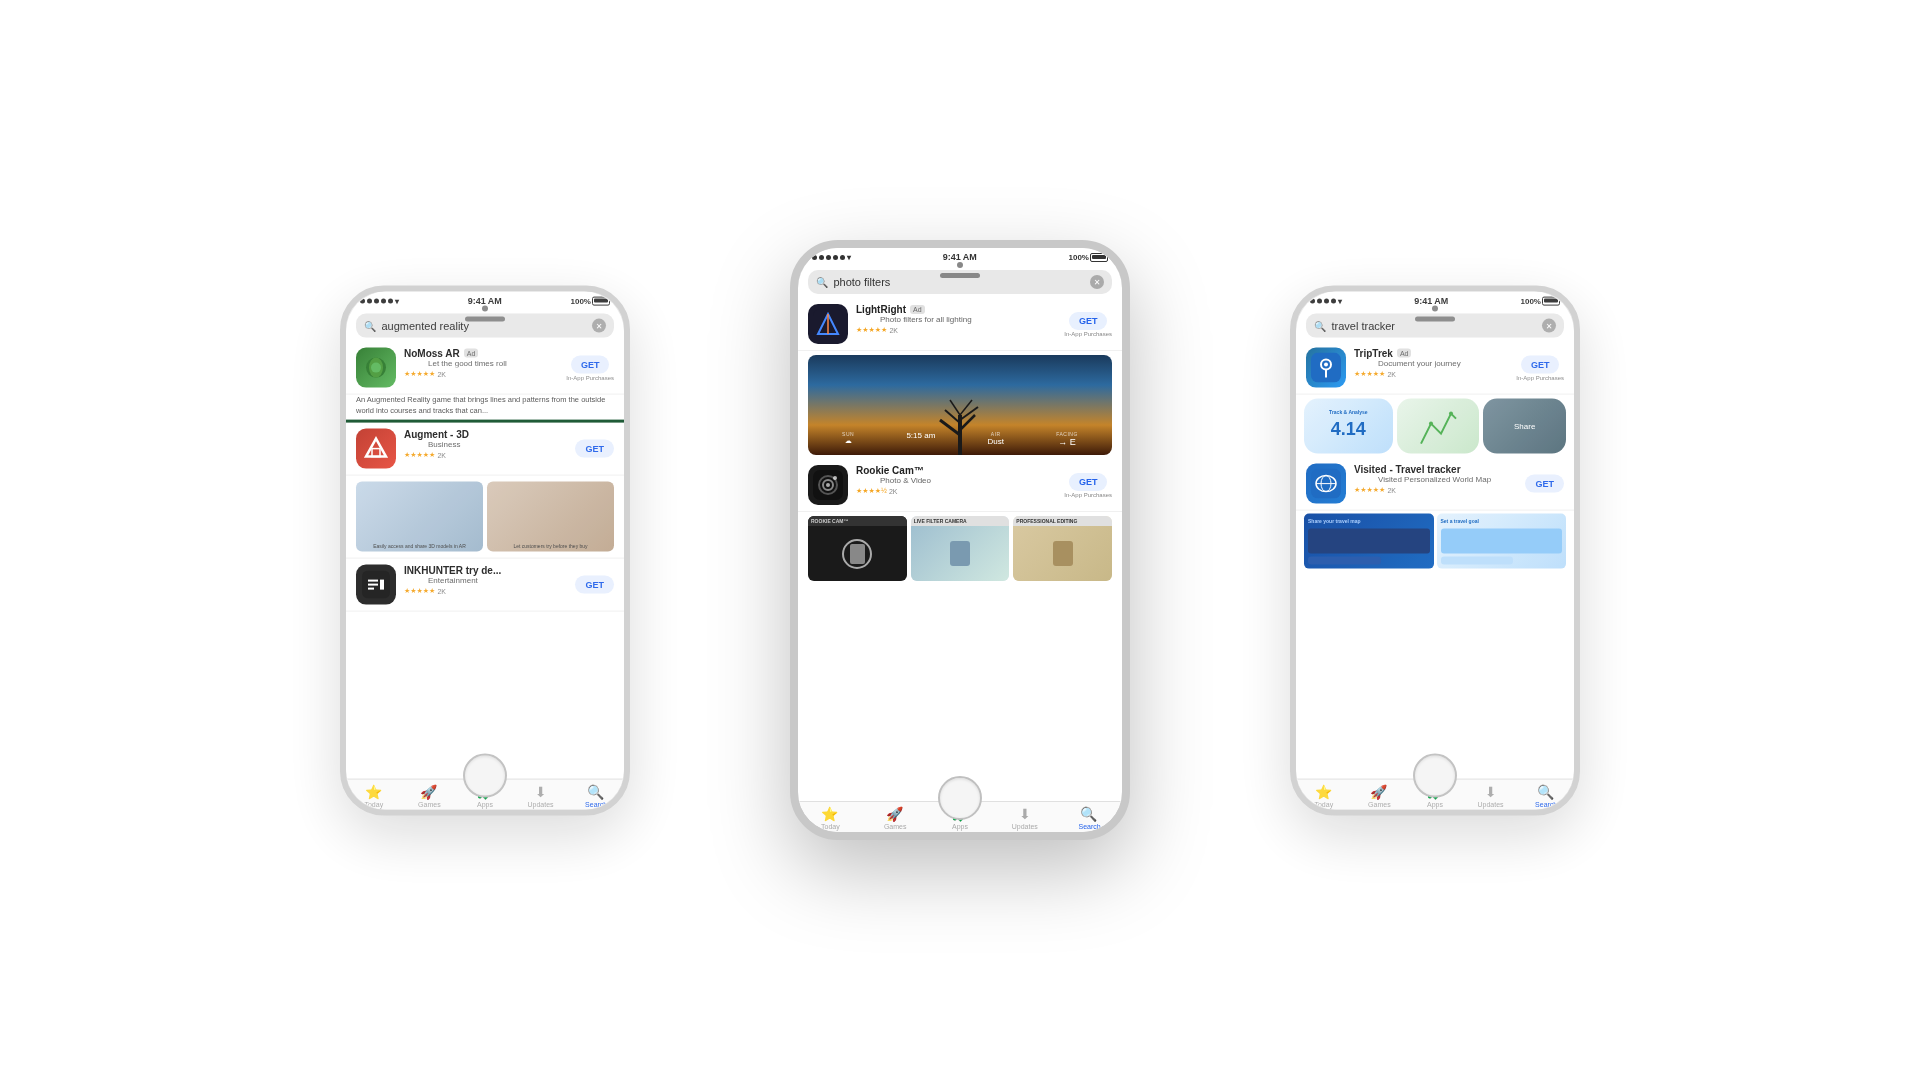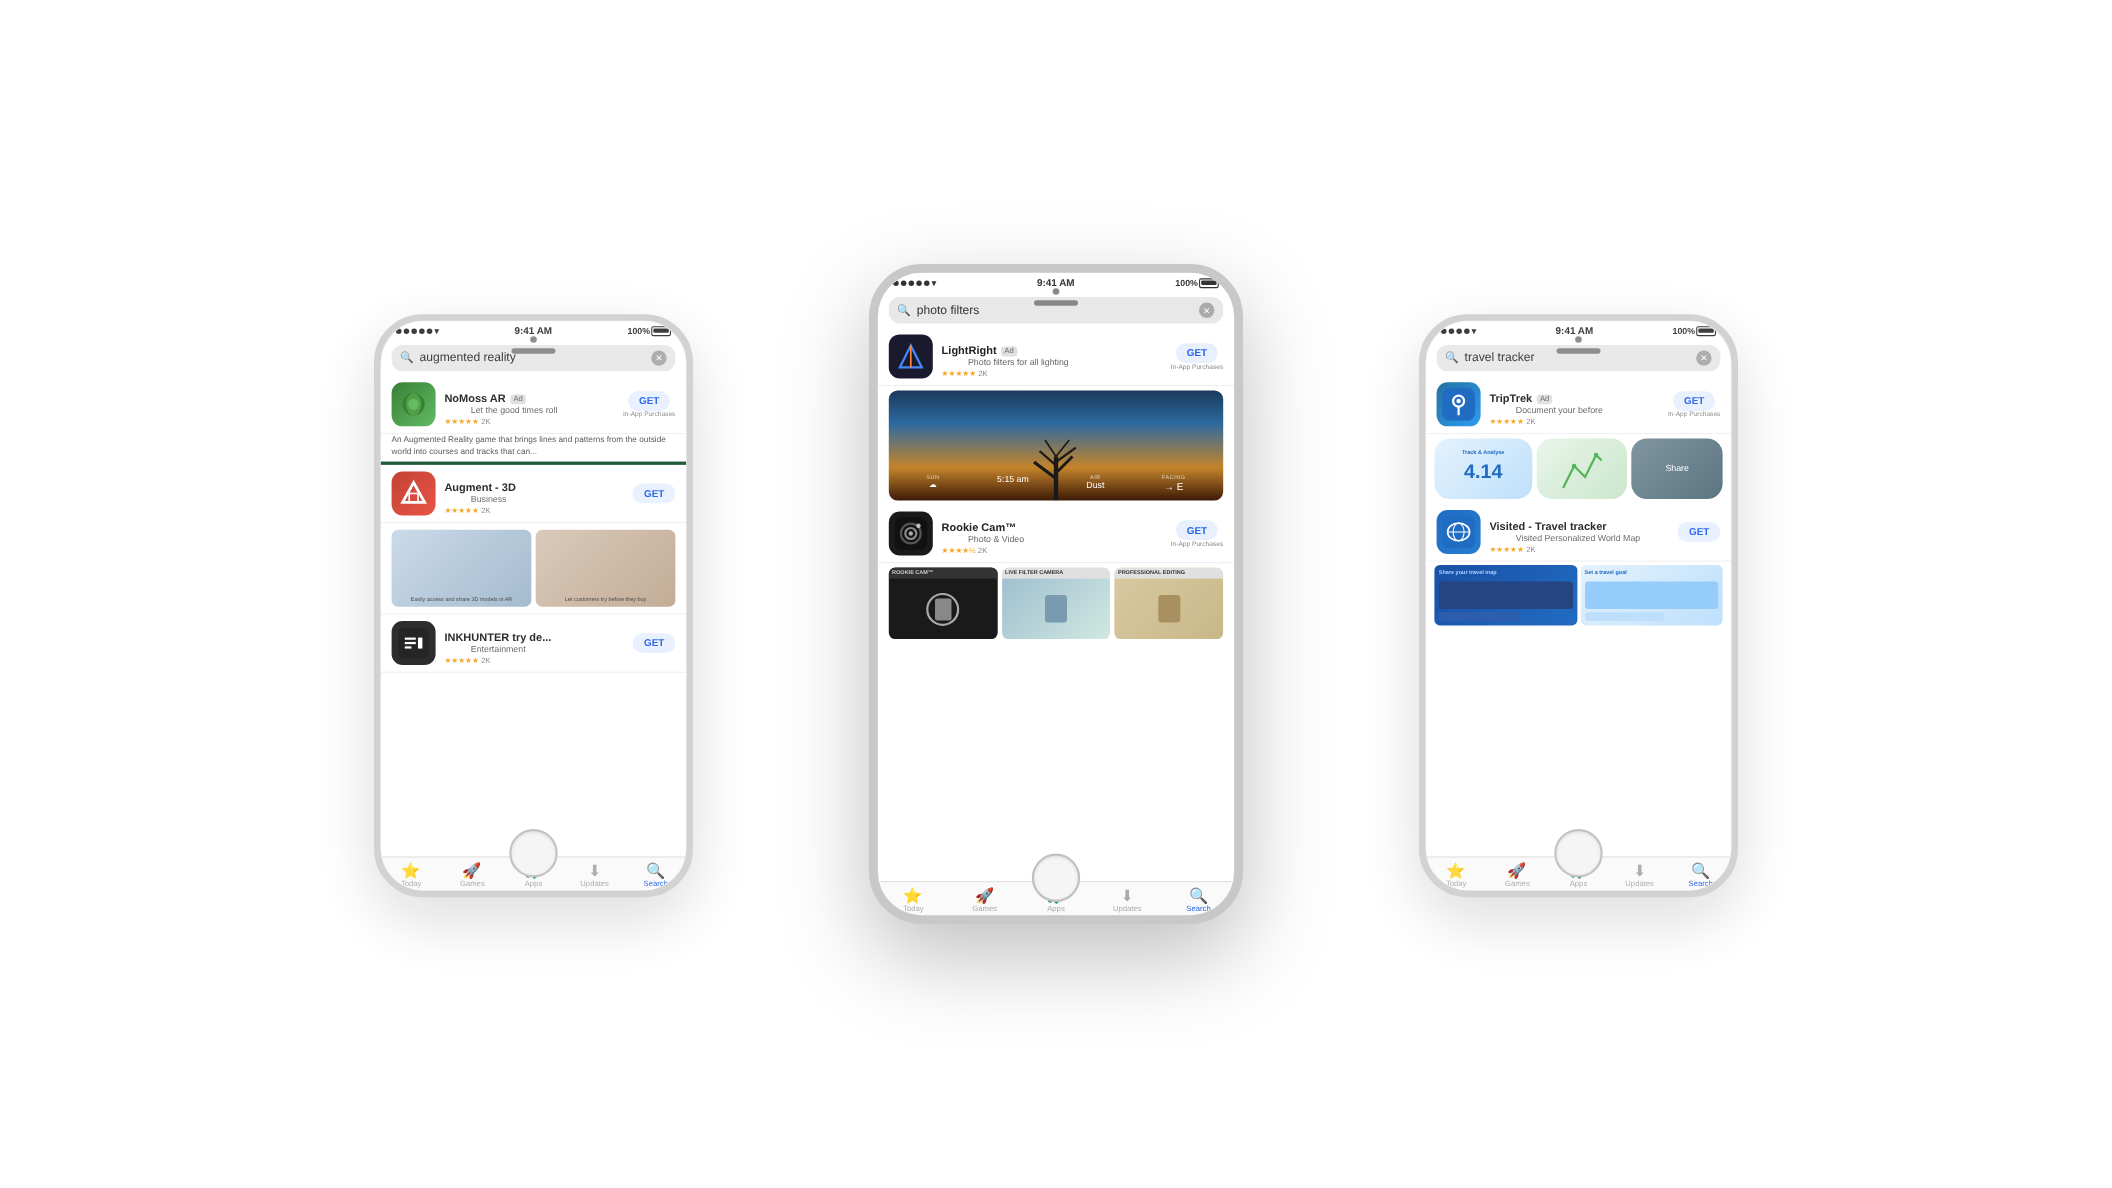--- a/index.html
+++ b/index.html
@@ -181,21 +181,21 @@
       background: #aaa;
       border-radius: 50%;
       display: flex; align-items: center; justify-content: center;
       color: #fff;
       font-size: 8px;
     }
 
     
     .app-item {
       display: flex;
-      align-items: flex-end;
+      align-items: flex-start;
       padding: 6px 10px;
       border-bottom: 1px solid #f0f0f0;
       flex-shrink: 0;
       gap: 8px;
     }
     .app-icon {
       width: 40px; height: 40px;
       border-radius: 10px;
       flex-shrink: 0;
       overflow: hidden;
@@ -759,21 +759,21 @@
             <circle cx="15" cy="12" r="5" fill="none" stroke="#fff" stroke-width="2"></circle>
             <line x1="15" y1="17" x2="15" y2="25" stroke="#fff" stroke-width="2"></line>
             <circle cx="15" cy="12" r="2" fill="#fff"></circle>
           </svg>
         </div>
         <div class="app-info">
           <div class="app-name-row">
             <span class="app-name">TripTrek</span>
             <span class="ad-badge">Ad</span>
           </div>
-          <div class="app-desc">Document your before</div>
+          <div class="app-desc">Document your journey</div>
           <div class="app-rating">
             <span class="stars">★★★★★</span>
             <span class="rating-count">2K</span>
           </div>
         </div>
         <div class="get-container">
           <button class="get-btn">GET</button>
           <div class="iap-text">In-App Purchases</div>
         </div>
       </div>

